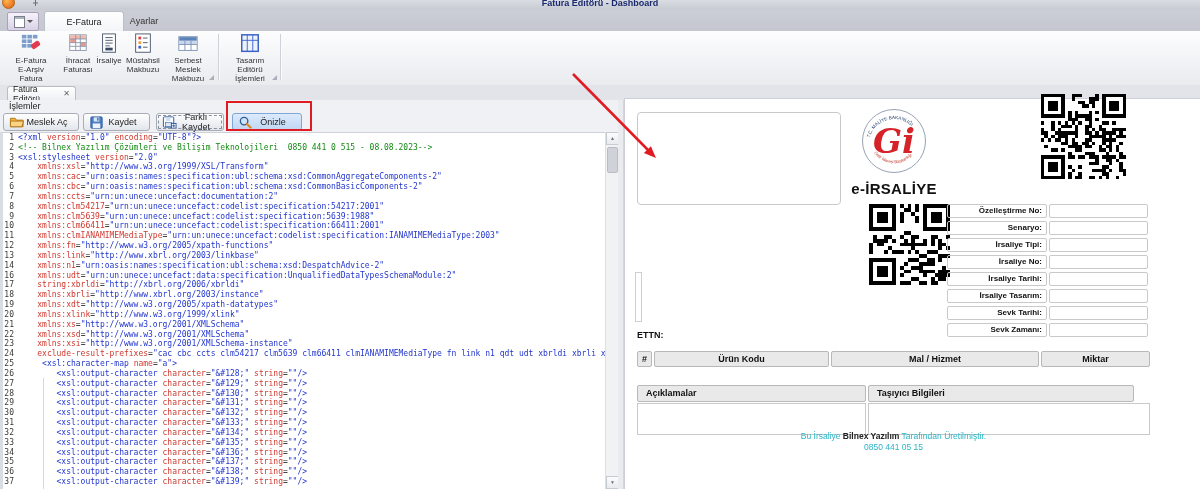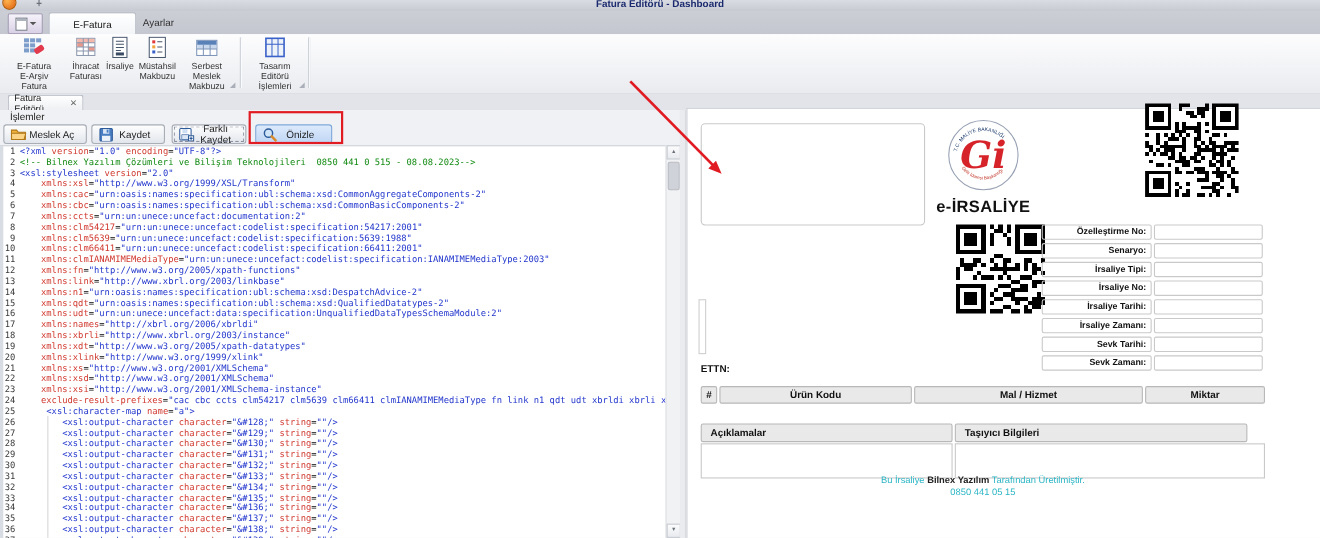--- a/index.html
+++ b/index.html
@@ -255,23 +255,22 @@
         <div class="ed-line"><span class="num">5</span><span class="code">    <span class="tok-a">xmlns:cac</span>=<span class="tok-s">"urn:oasis:names:specification:ubl:schema:xsd:CommonAggregateComponents-2"</span></span></div>
         <div class="ed-line"><span class="num">6</span><span class="code">    <span class="tok-a">xmlns:cbc</span>=<span class="tok-s">"urn:oasis:names:specification:ubl:schema:xsd:CommonBasicComponents-2"</span></span></div>
         <div class="ed-line"><span class="num">7</span><span class="code">    <span class="tok-a">xmlns:ccts</span>=<span class="tok-s">"urn:un:unece:uncefact:documentation:2"</span></span></div>
         <div class="ed-line"><span class="num">8</span><span class="code">    <span class="tok-a">xmlns:clm54217</span>=<span class="tok-s">"urn:un:unece:uncefact:codelist:specification:54217:2001"</span></span></div>
         <div class="ed-line"><span class="num">9</span><span class="code">    <span class="tok-a">xmlns:clm5639</span>=<span class="tok-s">"urn:un:unece:uncefact:codelist:specification:5639:1988"</span></span></div>
         <div class="ed-line"><span class="num">10</span><span class="code">    <span class="tok-a">xmlns:clm66411</span>=<span class="tok-s">"urn:un:unece:uncefact:codelist:specification:66411:2001"</span></span></div>
         <div class="ed-line"><span class="num">11</span><span class="code">    <span class="tok-a">xmlns:clmIANAMIMEMediaType</span>=<span class="tok-s">"urn:un:unece:uncefact:codelist:specification:IANAMIMEMediaType:2003"</span></span></div>
         <div class="ed-line"><span class="num">12</span><span class="code">    <span class="tok-a">xmlns:fn</span>=<span class="tok-s">"http://www.w3.org/2005/xpath-functions"</span></span></div>
         <div class="ed-line"><span class="num">13</span><span class="code">    <span class="tok-a">xmlns:link</span>=<span class="tok-s">"http://www.xbrl.org/2003/linkbase"</span></span></div>
         <div class="ed-line"><span class="num">14</span><span class="code">    <span class="tok-a">xmlns:n1</span>=<span class="tok-s">"urn:oasis:names:specification:ubl:schema:xsd:DespatchAdvice-2"</span></span></div>
-        <div class="ed-line"><span class="num">15</span><span class="code">    <span class="tok-a">xmlns:qdt</span>=<span class="tok-s">"urn:oasis:names:specification:ubl:schema:xsd:QualifiedDatatypes-2"</span></span></div>
         <div class="ed-line"><span class="num">16</span><span class="code">    <span class="tok-a">xmlns:udt</span>=<span class="tok-s">"urn:un:unece:uncefact:data:specification:UnqualifiedDataTypesSchemaModule:2"</span></span></div>
-        <div class="ed-line"><span class="num">17</span><span class="code">    <span class="tok-a">xmlns:names</span>=<span class="tok-s">"http://xbrl.org/2006/xbrldi"</span></span></div>
+        <div class="ed-line"><span class="num">17</span><span class="code">    <span class="tok-a">string:xbrldi</span>=<span class="tok-s">"http://xbrl.org/2006/xbrldi"</span></span></div>
         <div class="ed-line"><span class="num">18</span><span class="code">    <span class="tok-a">xmlns:xbrli</span>=<span class="tok-s">"http://www.xbrl.org/2003/instance"</span></span></div>
         <div class="ed-line"><span class="num">19</span><span class="code">    <span class="tok-a">xmlns:xdt</span>=<span class="tok-s">"http://www.w3.org/2005/xpath-datatypes"</span></span></div>
         <div class="ed-line"><span class="num">20</span><span class="code">    <span class="tok-a">xmlns:xlink</span>=<span class="tok-s">"http://www.w3.org/1999/xlink"</span></span></div>
         <div class="ed-line"><span class="num">21</span><span class="code">    <span class="tok-a">xmlns:xs</span>=<span class="tok-s">"http://www.w3.org/2001/XMLSchema"</span></span></div>
         <div class="ed-line"><span class="num">22</span><span class="code">    <span class="tok-a">xmlns:xsd</span>=<span class="tok-s">"http://www.w3.org/2001/XMLSchema"</span></span></div>
         <div class="ed-line"><span class="num">23</span><span class="code">    <span class="tok-a">xmlns:xsi</span>=<span class="tok-s">"http://www.w3.org/2001/XMLSchema-instance"</span></span></div>
         <div class="ed-line"><span class="num">24</span><span class="code">    <span class="tok-a">exclude-result-prefixes</span>=<span class="tok-s">"cac cbc ccts clm54217 clm5639 clm66411 clmIANAMIMEMediaType fn link n1 qdt udt xbrldi xbrli xdt xl</span></span></div>
         <div class="ed-line"><span class="num">25</span><span class="code">     <span class="tok-t">&lt;xsl:character-map</span> <span class="tok-a">name</span>=<span class="tok-s">"a"</span><span class="tok-t">&gt;</span></span></div>
         <div class="ed-line"><span class="num">26</span><span class="code">        <span class="tok-t">&lt;xsl:output-character</span> <span class="tok-a">character</span>=<span class="tok-s">"&amp;#128;"</span> <span class="tok-a">string</span>=<span class="tok-s">""</span><span class="tok-t">/&gt;</span></span></div>
         <div class="ed-line"><span class="num">27</span><span class="code">        <span class="tok-t">&lt;xsl:output-character</span> <span class="tok-a">character</span>=<span class="tok-s">"&amp;#129;"</span> <span class="tok-a">string</span>=<span class="tok-s">""</span><span class="tok-t">/&gt;</span></span></div>
@@ -648,21 +647,21 @@
       </div>
       <div class="frow">
         <div class="flabel">İrsaliye No:</div>
         <div class="fvalue"></div>
       </div>
       <div class="frow">
         <div class="flabel">İrsaliye Tarihi:</div>
         <div class="fvalue"></div>
       </div>
       <div class="frow">
-        <div class="flabel">İrsaliye Zamanı:</div>
+        <div class="flabel">İrsaliye Tasarım:</div>
         <div class="fvalue"></div>
       </div>
       <div class="frow">
         <div class="flabel">Sevk Tarihi:</div>
         <div class="fvalue"></div>
       </div>
       <div class="frow">
         <div class="flabel">Sevk Zamanı:</div>
         <div class="fvalue"></div>
       </div>

